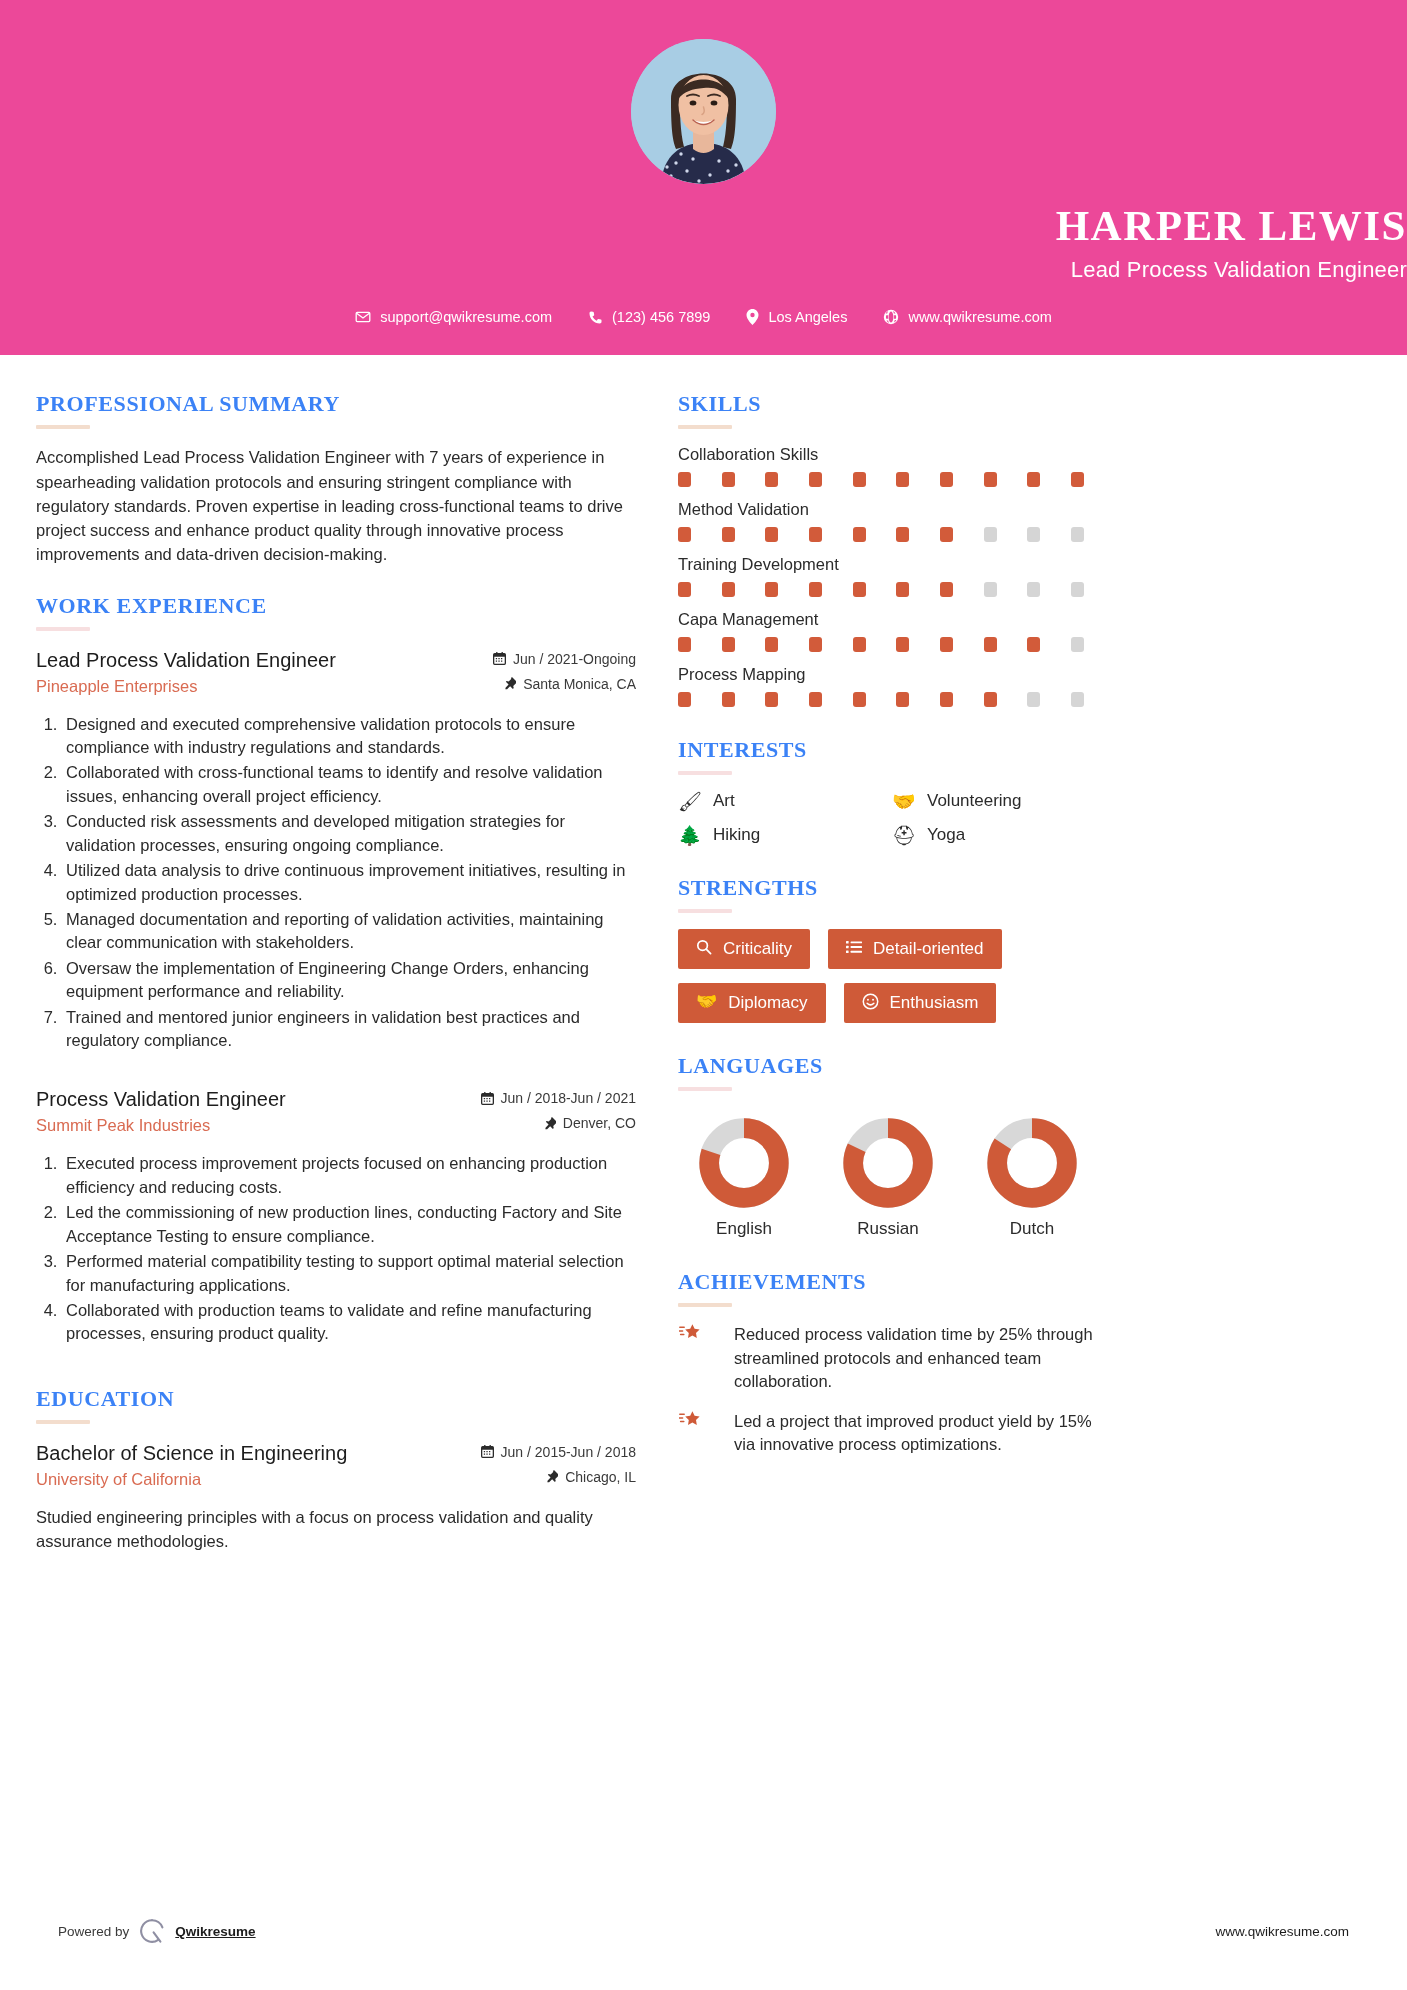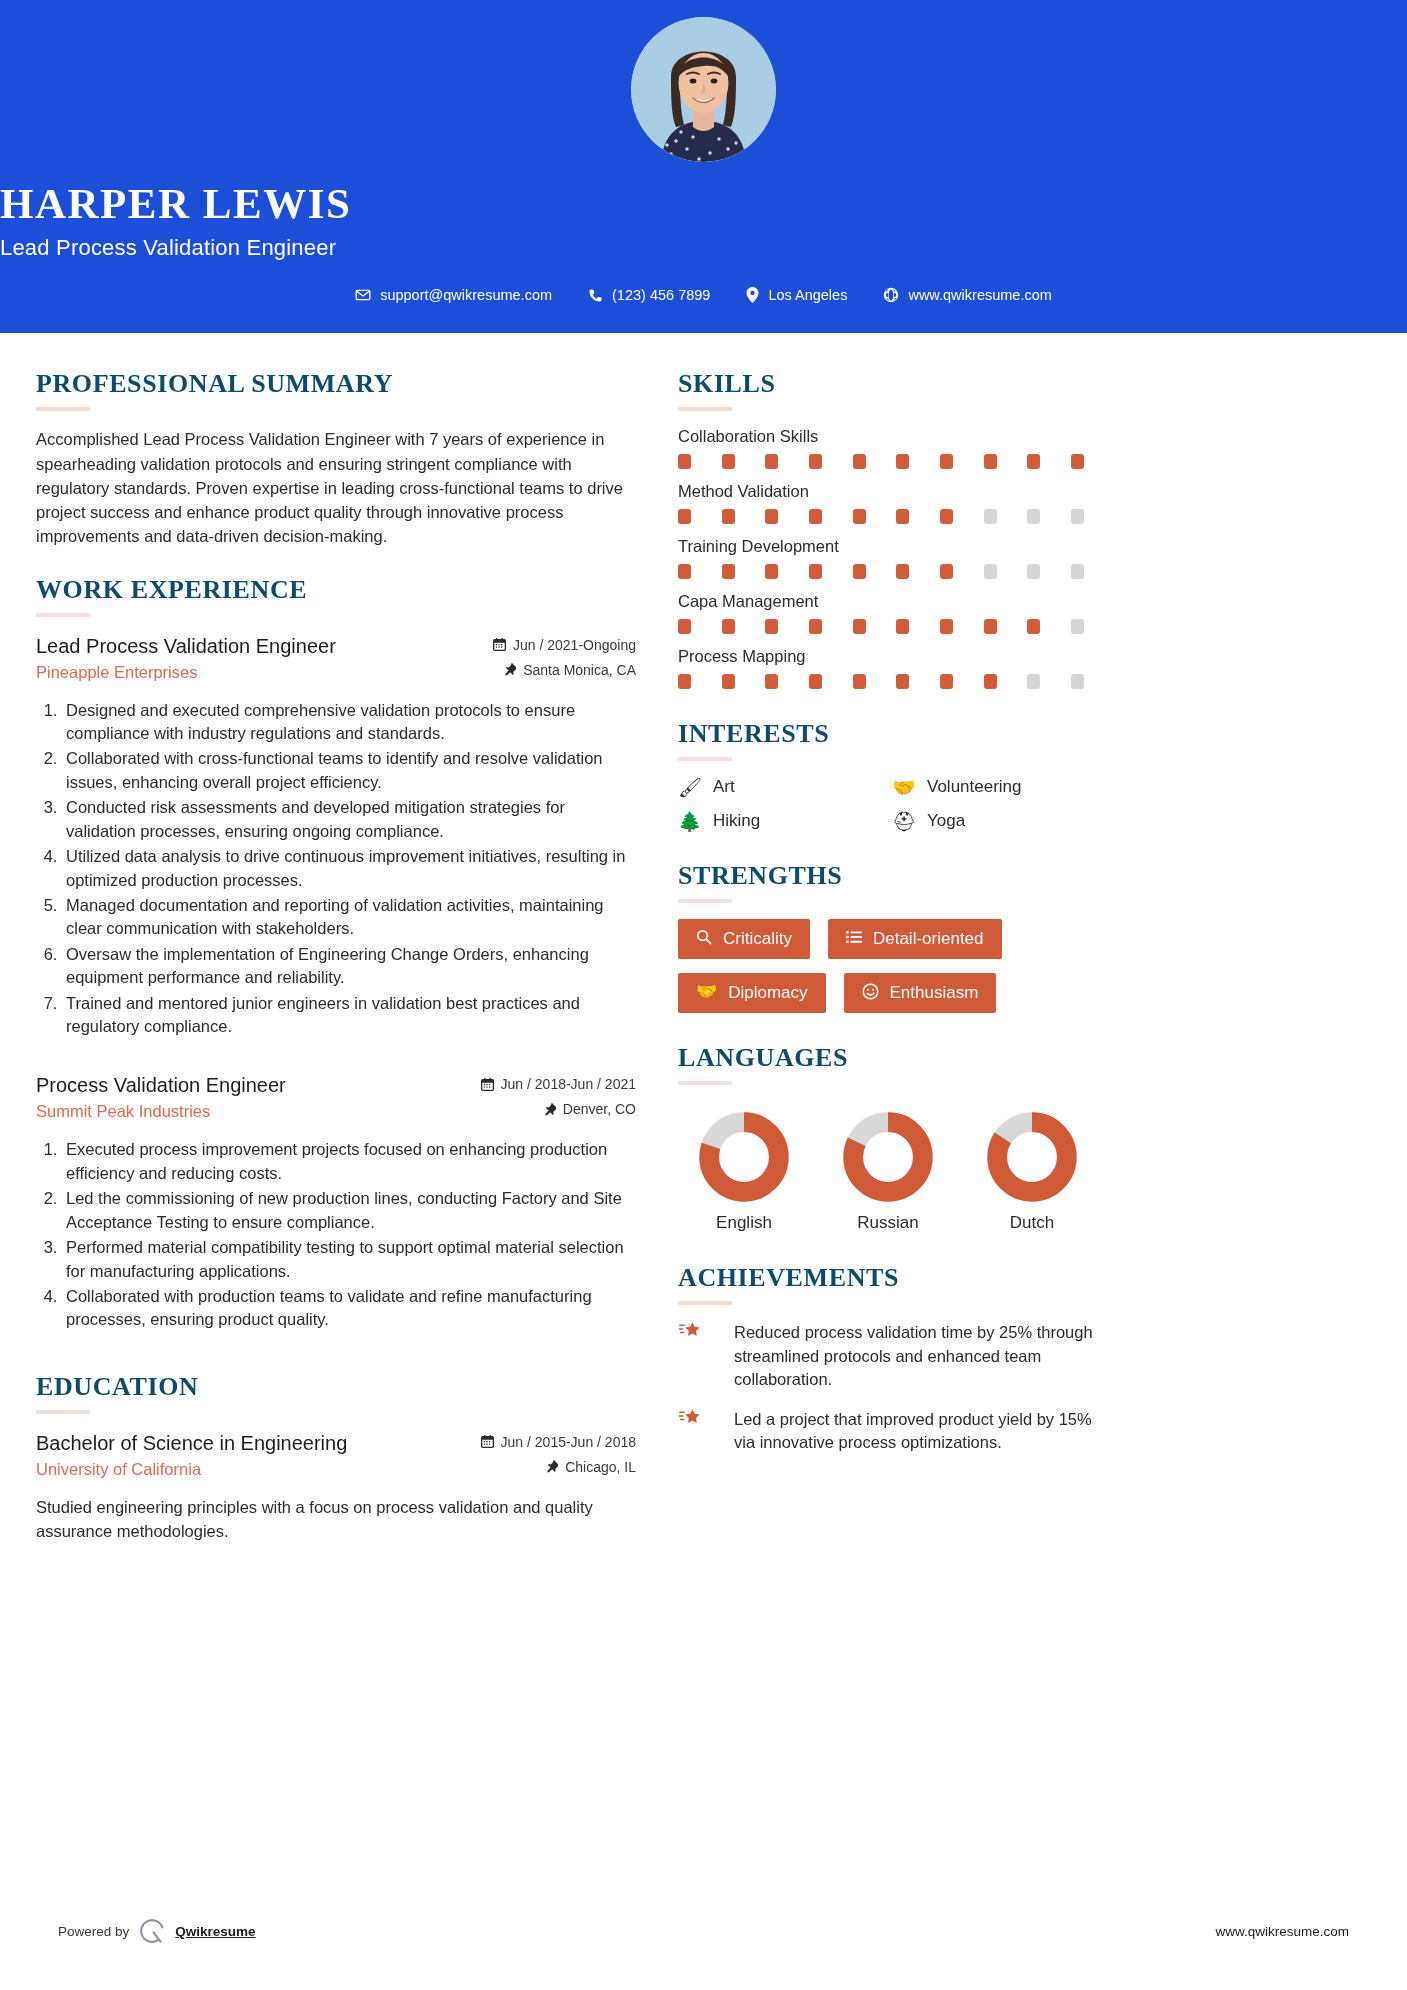--- a/index.html
+++ b/index.html
@@ -11,23 +11,23 @@
   .page {
     position: relative;
     width: 1407px;
     min-height: 1990px;
     background: #ffffff;
     overflow: hidden;
   }
 
   
   .header {
-    background: #1d4ed8;
-    padding: 17px 0 30px;
-    text-align: left;
+    background: #ec4899;
+    padding: 39px 0 30px;
+    text-align: right;
   }
   .avatar-wrap {
     width: 145px;
     height: 145px;
     margin: 0 auto 18px;
     border-radius: 50%;
     background: #a8cde4;
     overflow: hidden;
     position: relative;
   }
@@ -72,23 +72,23 @@
     gap: 34px;
     align-items: flex-start;
   }
   .col-left { width: 600px; flex: 0 0 600px; }
   .col-right { width: 420px; flex: 0 0 420px; margin-left: 8px; }
 
   
   .sec-title {
     font-family: "Liberation Serif", serif;
     font-weight: bold;
-    font-size: 26px;
+    font-size: 22px;
     letter-spacing: .6px;
-    color: #0c4a6e;
+    color: #3b82f6;
     text-transform: uppercase;
   }
   .sec-rule {
     width: 54px;
     height: 4px;
     background: #f3ddcd;
     margin: 8px 0 16px;
     border-radius: 1px;
   }
   .sec-rule.pink { background: #f7dfe0; }

